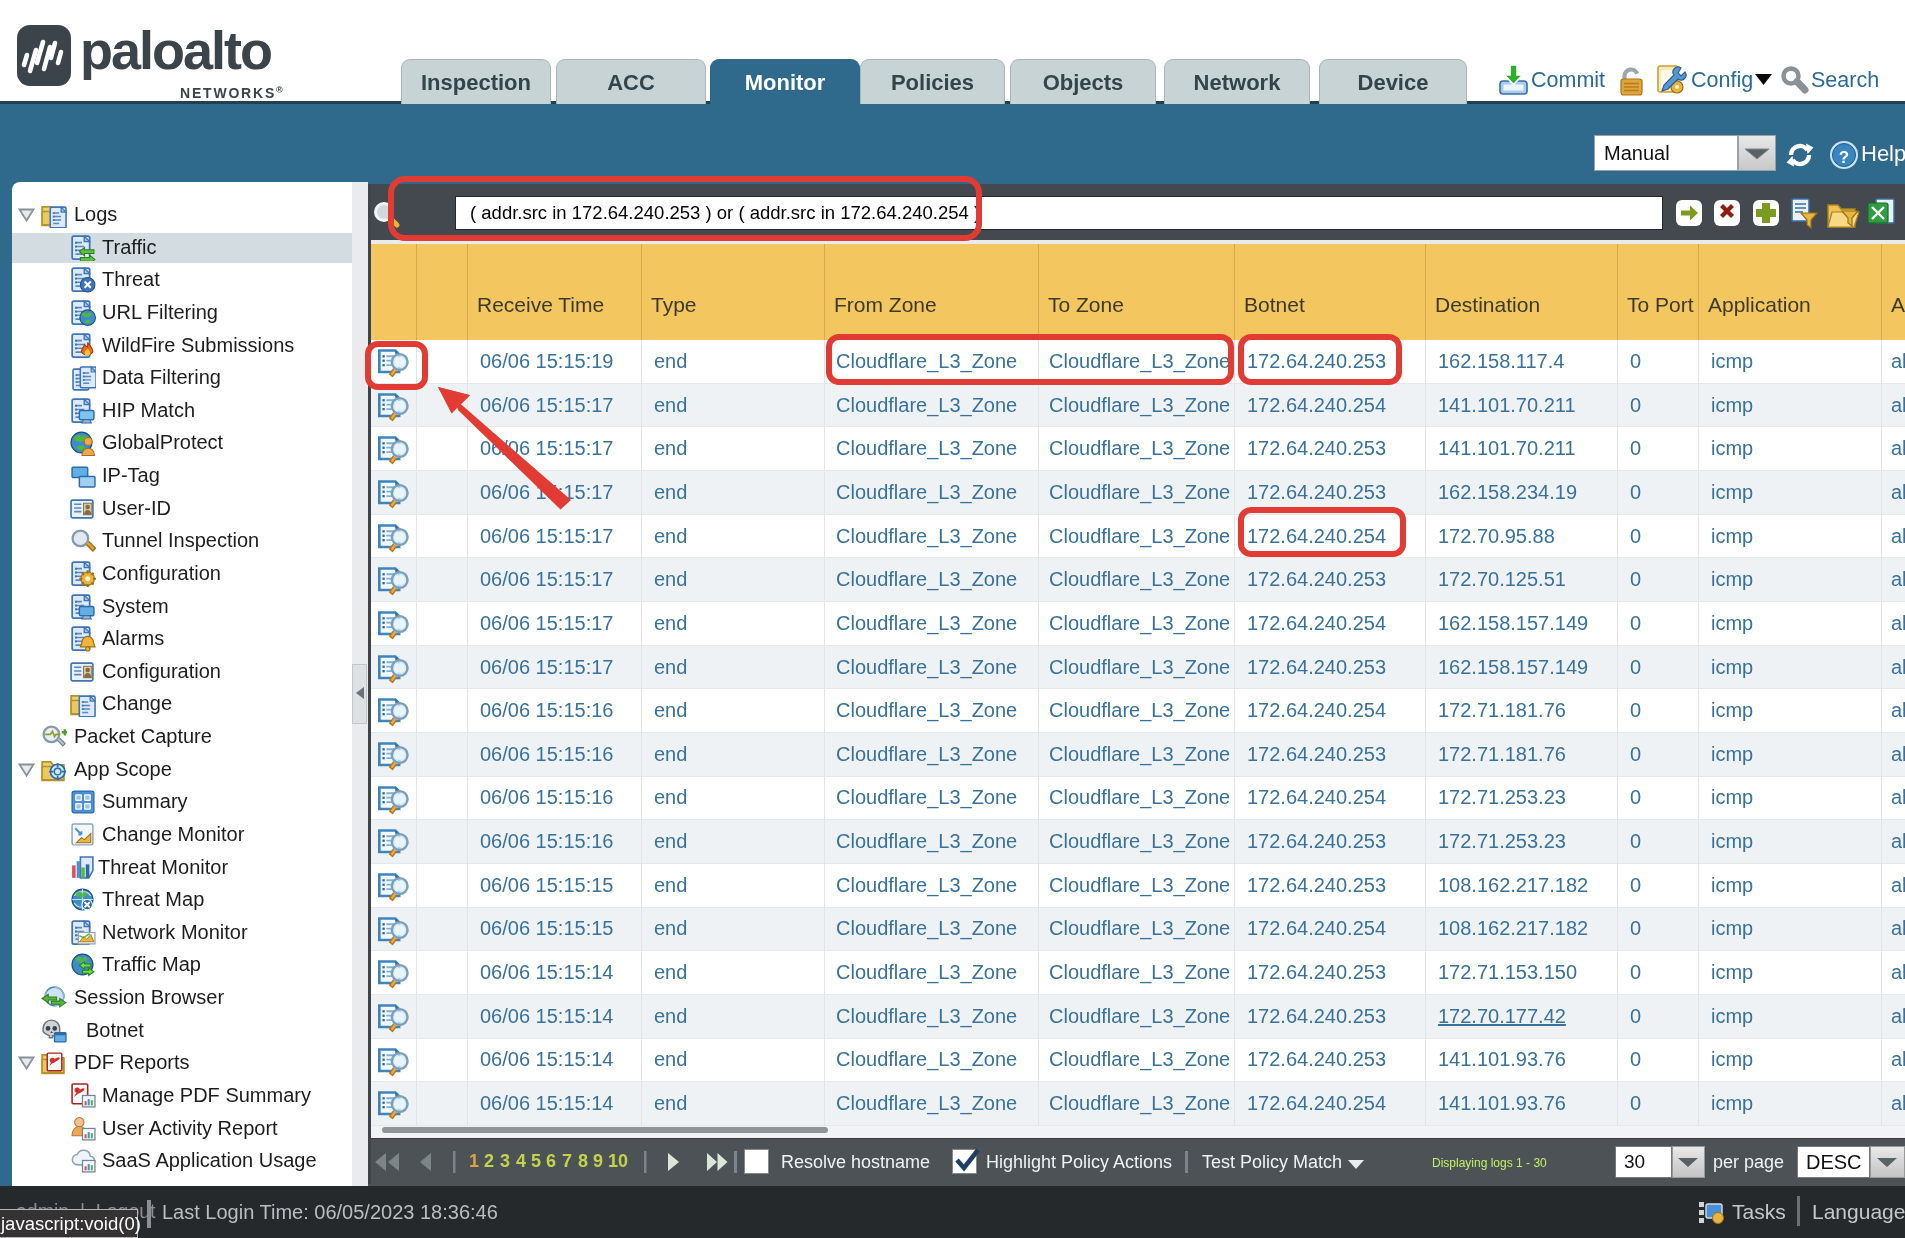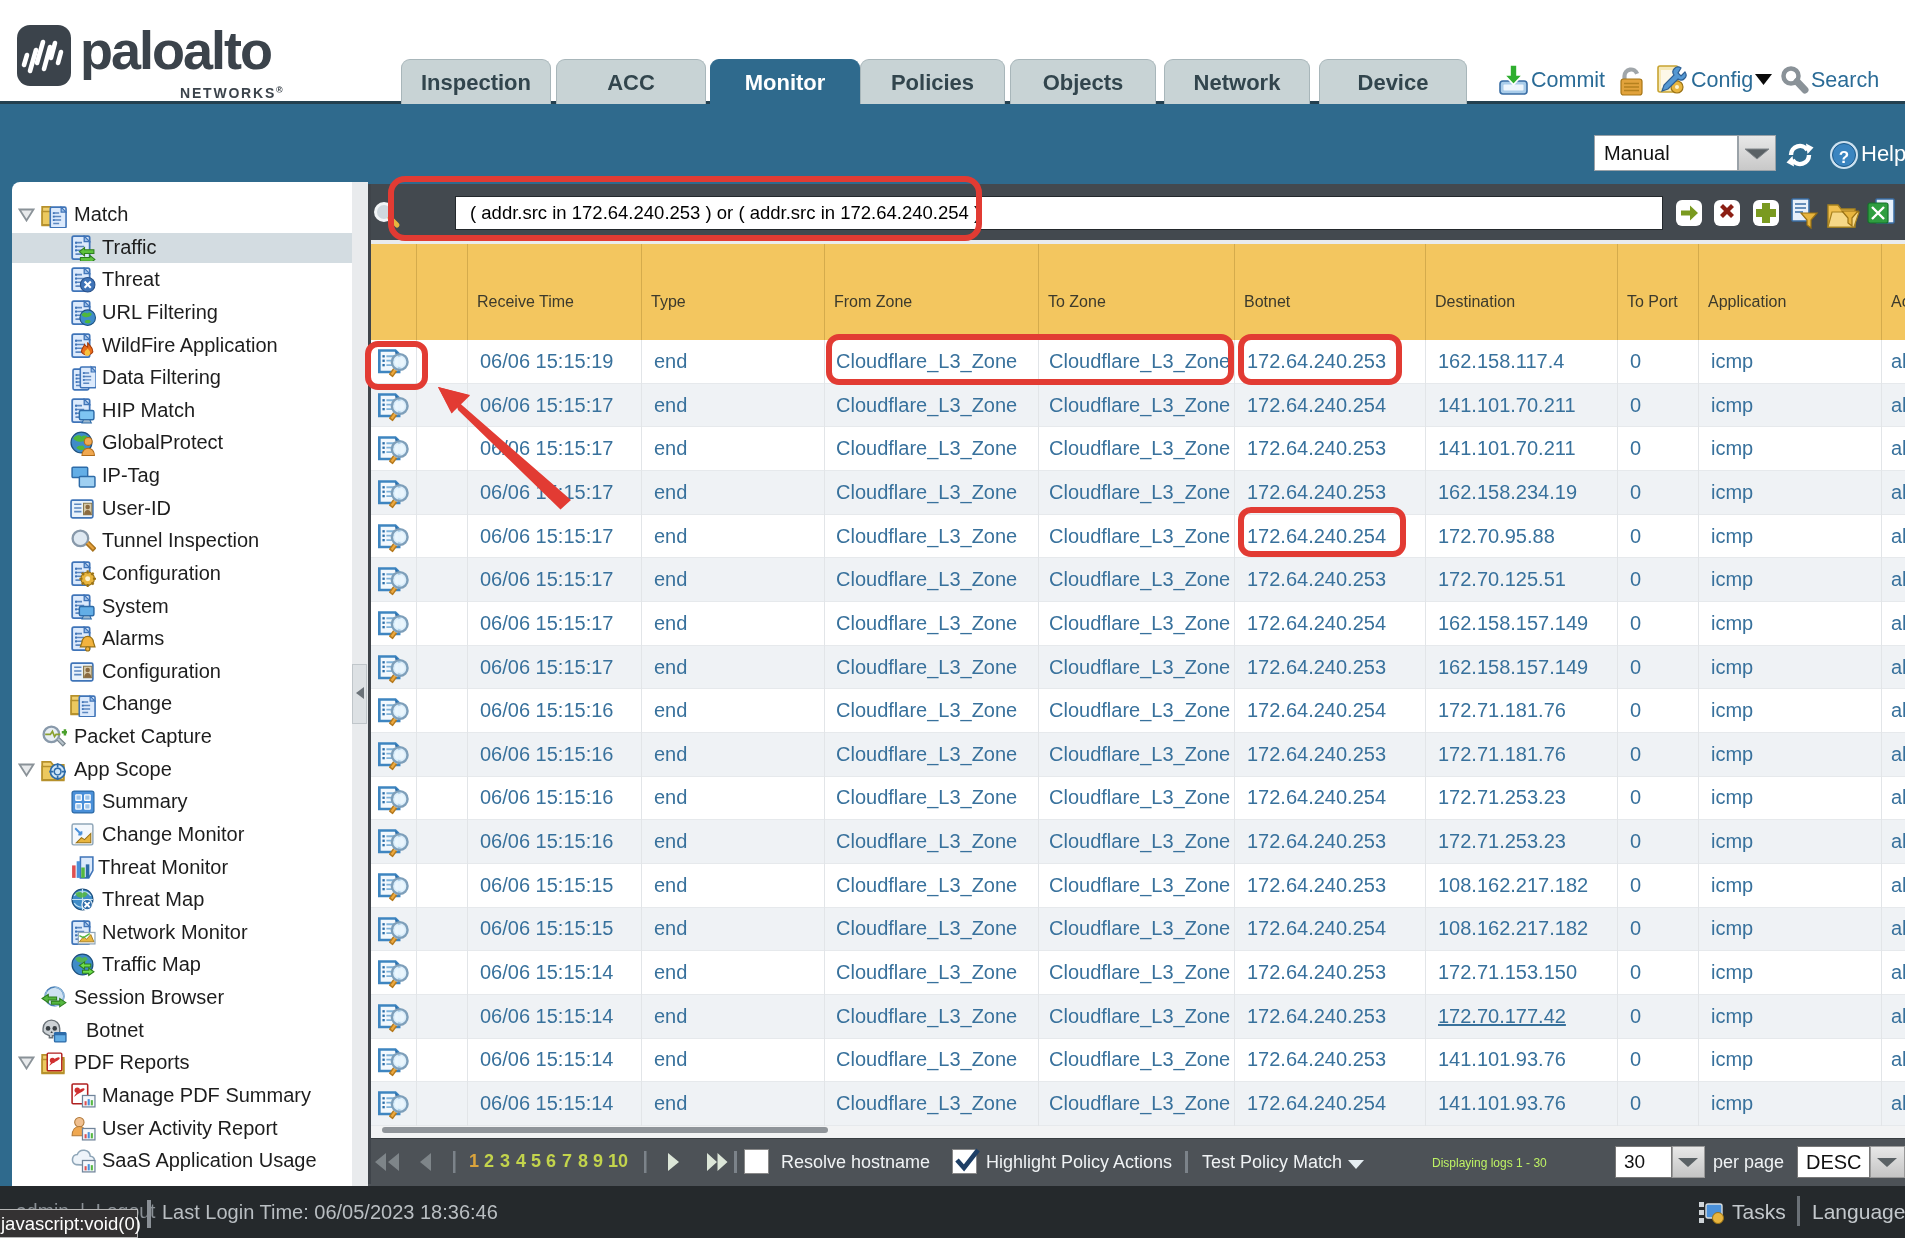--- a/index.html
+++ b/index.html
@@ -1,18 +1,18 @@
 <!DOCTYPE html>
 <html><head><meta charset="utf-8"><style>
 html,body{margin:0;padding:0}
 body{width:1905px;height:1238px;position:relative;overflow:hidden;background:#2f6a8d;font-family:"Liberation Sans",sans-serif;-webkit-font-smoothing:antialiased}
 .abs{position:absolute}
 .tab{position:absolute;top:59px;height:45px;background:#c8d3d5;border:1px solid #a8b6ba;border-bottom:none;border-radius:9px 9px 0 0;color:#32454d;font-size:22px;font-weight:bold;text-align:center;line-height:45px;box-sizing:border-box}
 .cell{position:absolute;white-space:nowrap;font-size:20px;color:#38719c}
-.hcell{position:absolute;white-space:nowrap;font-size:16px;color:#3c3a2c}
+.hcell{position:absolute;white-space:nowrap;font-size:21px;color:#3c3a2c}
 .titem{position:absolute;white-space:nowrap;font-size:20px;color:#1d1d1d}
 </style></head><body>
 
 <svg width="0" height="0" style="position:absolute">
 <defs>
 <g id="i-doc">
         <rect x="2" y="1" width="16" height="21" rx="1.5" fill="#dceafc" stroke="#3f74b8" stroke-width="1.6"></rect>
         <path d="M13 1 l5 5 h-5 z" fill="#9cc0ea" stroke="#3f74b8" stroke-width="1.2"></path>
         <g stroke="#5b87c0" stroke-width="1.5">
           <path d="M5 7h6M5 10.5h8M5 14h8M5 17.5h6"></path>
@@ -129,21 +129,21 @@
 <div class="abs" style="left:12px;top:233px;width:340px;height:30px;background:#d3dce1"></div>
 <svg class="abs" style="left:18px;top:208px" width="17" height="14">
     <path d="M1.5 1.5 h14 l-7 11 z" fill="#e8eaec" stroke="#8a9298" stroke-width="1.8"></path>
   </svg>
 <svg style="position:absolute;left:41px;top:202.0px" width="26" height="26" viewBox="0 0 25 25">
     <use href="#i-folder" transform="translate(0,0) scale(1.15)"></use>
     <g transform="translate(7,4) scale(0.95)">
       <use href="#i-doc"></use>
     </g>
   </svg>
-<div class="titem" style="left:74px;top:203px">Match</div>
+<div class="titem" style="left:74px;top:203px">Logs</div>
 <svg style="position:absolute;left:70px;top:234.63px" width="26" height="26" viewBox="0 0 25 25">
     <use href="#i-doc" transform="scale(1.05)"></use>
     <g transform="translate(8,11)">
       <path d="M1 5 l5-4 v2.2 h9 v3.6 h-9 v2.2 z" fill="#5cc23e" stroke="#2e7d1e" stroke-width="1"></path>
       <path d="M16 12.5 l-5 4 v-2.2 h-9 v-3.6 h9 v-2.2 z" fill="#5cc23e" stroke="#2e7d1e" stroke-width="1"></path>
     </g>
   </svg>
 <div class="titem" style="left:102px;top:236px">Traffic</div>
 <svg style="position:absolute;left:70px;top:267.26px" width="26" height="26" viewBox="0 0 25 25">
     <use href="#i-doc" transform="scale(1.05)"></use>
@@ -155,21 +155,21 @@
     <use href="#i-doc" transform="scale(1.05)"></use>
     <circle cx="17" cy="17" r="7.5" fill="#3f8cc8" stroke="#1c4f7e" stroke-width="1"></circle>
     <path d="M11 14 c2-2.5 4-2.5 5.5-1 1.5-1.5 3.5-1 4.5 .8 -1.5 1.8-2 2.5-4.2 2.6 -2.6 .8-4.8-.3-5.8-2.4z M14 21.5 c2 1.5 4.5 1.2 6-0.5 l-1.5-2 -3.5 .5z" fill="#4fb83a"></path>
   </svg>
 <div class="titem" style="left:102px;top:301px">URL Filtering</div>
 <svg style="position:absolute;left:70px;top:332.52px" width="26" height="26" viewBox="0 0 25 25">
     <use href="#i-doc" transform="scale(1.05)"></use>
     <path d="M17 9 c1 3 5 4 5 9 a6 5 0 0 1 -11 0 c0-4 2.5-4.5 3-7 1 1.5 1.5 2 3 2.5 z" fill="#e86c1a" stroke="#a33808" stroke-width="1"></path>
     <path d="M17 15 c.8 1.6 2.4 2 2.4 4.2 a2.7 2.7 0 0 1 -5.4 0 c0-2 1.6-2.4 3-4.2z" fill="#f6c23e"></path>
   </svg>
-<div class="titem" style="left:102px;top:334px">WildFire Application</div>
+<div class="titem" style="left:102px;top:334px">WildFire Submissions</div>
 <svg style="position:absolute;left:70px;top:365.15px" width="26" height="26" viewBox="0 0 25 25">
     <g transform="translate(1,3) scale(0.95)">
       <use href="#i-doc"></use>
     </g>
     <g transform="translate(8,1) scale(0.95)">
       <use href="#i-doc"></use>
     </g>
   </svg>
 <div class="titem" style="left:102px;top:366px">Data Filtering</div>
 <svg style="position:absolute;left:70px;top:397.78000000000003px" width="26" height="26" viewBox="0 0 25 25">

